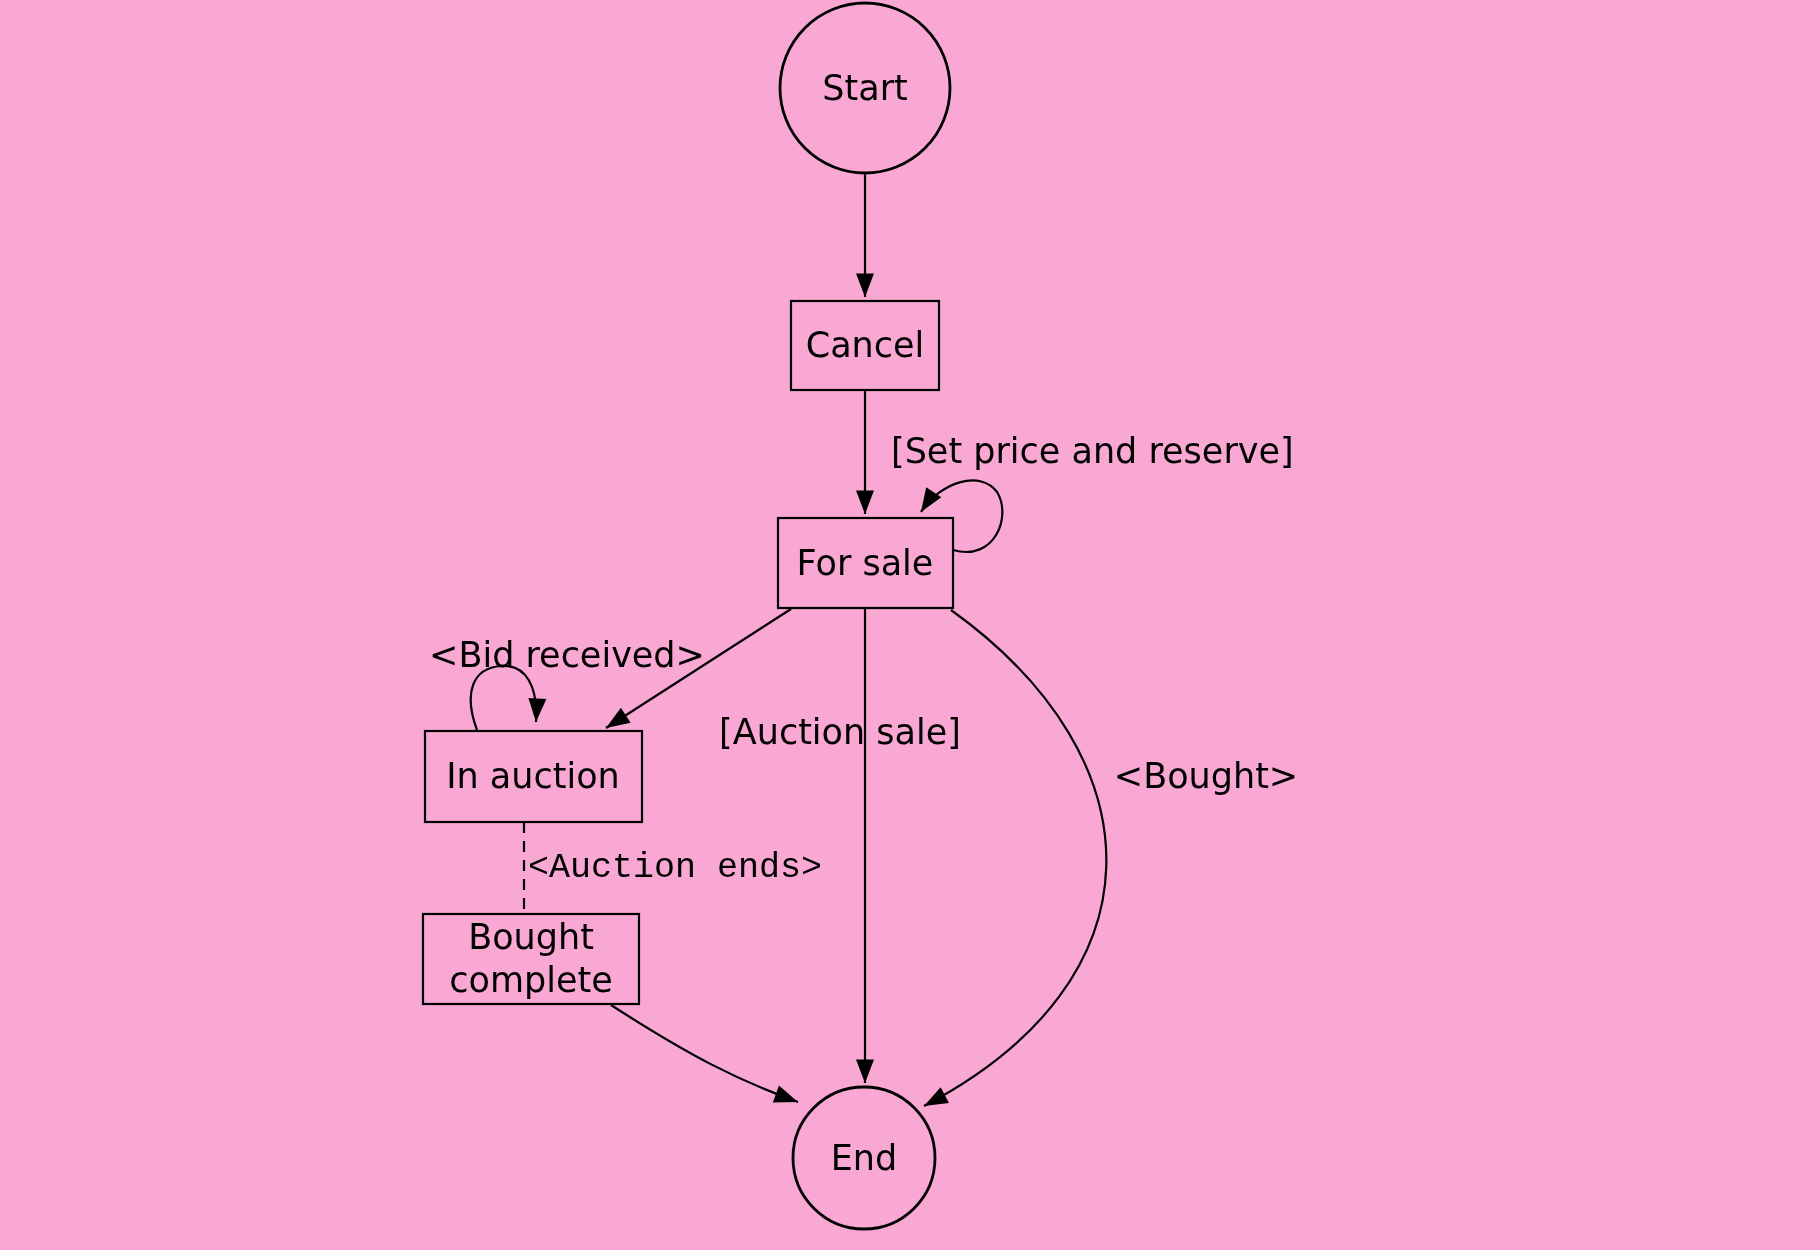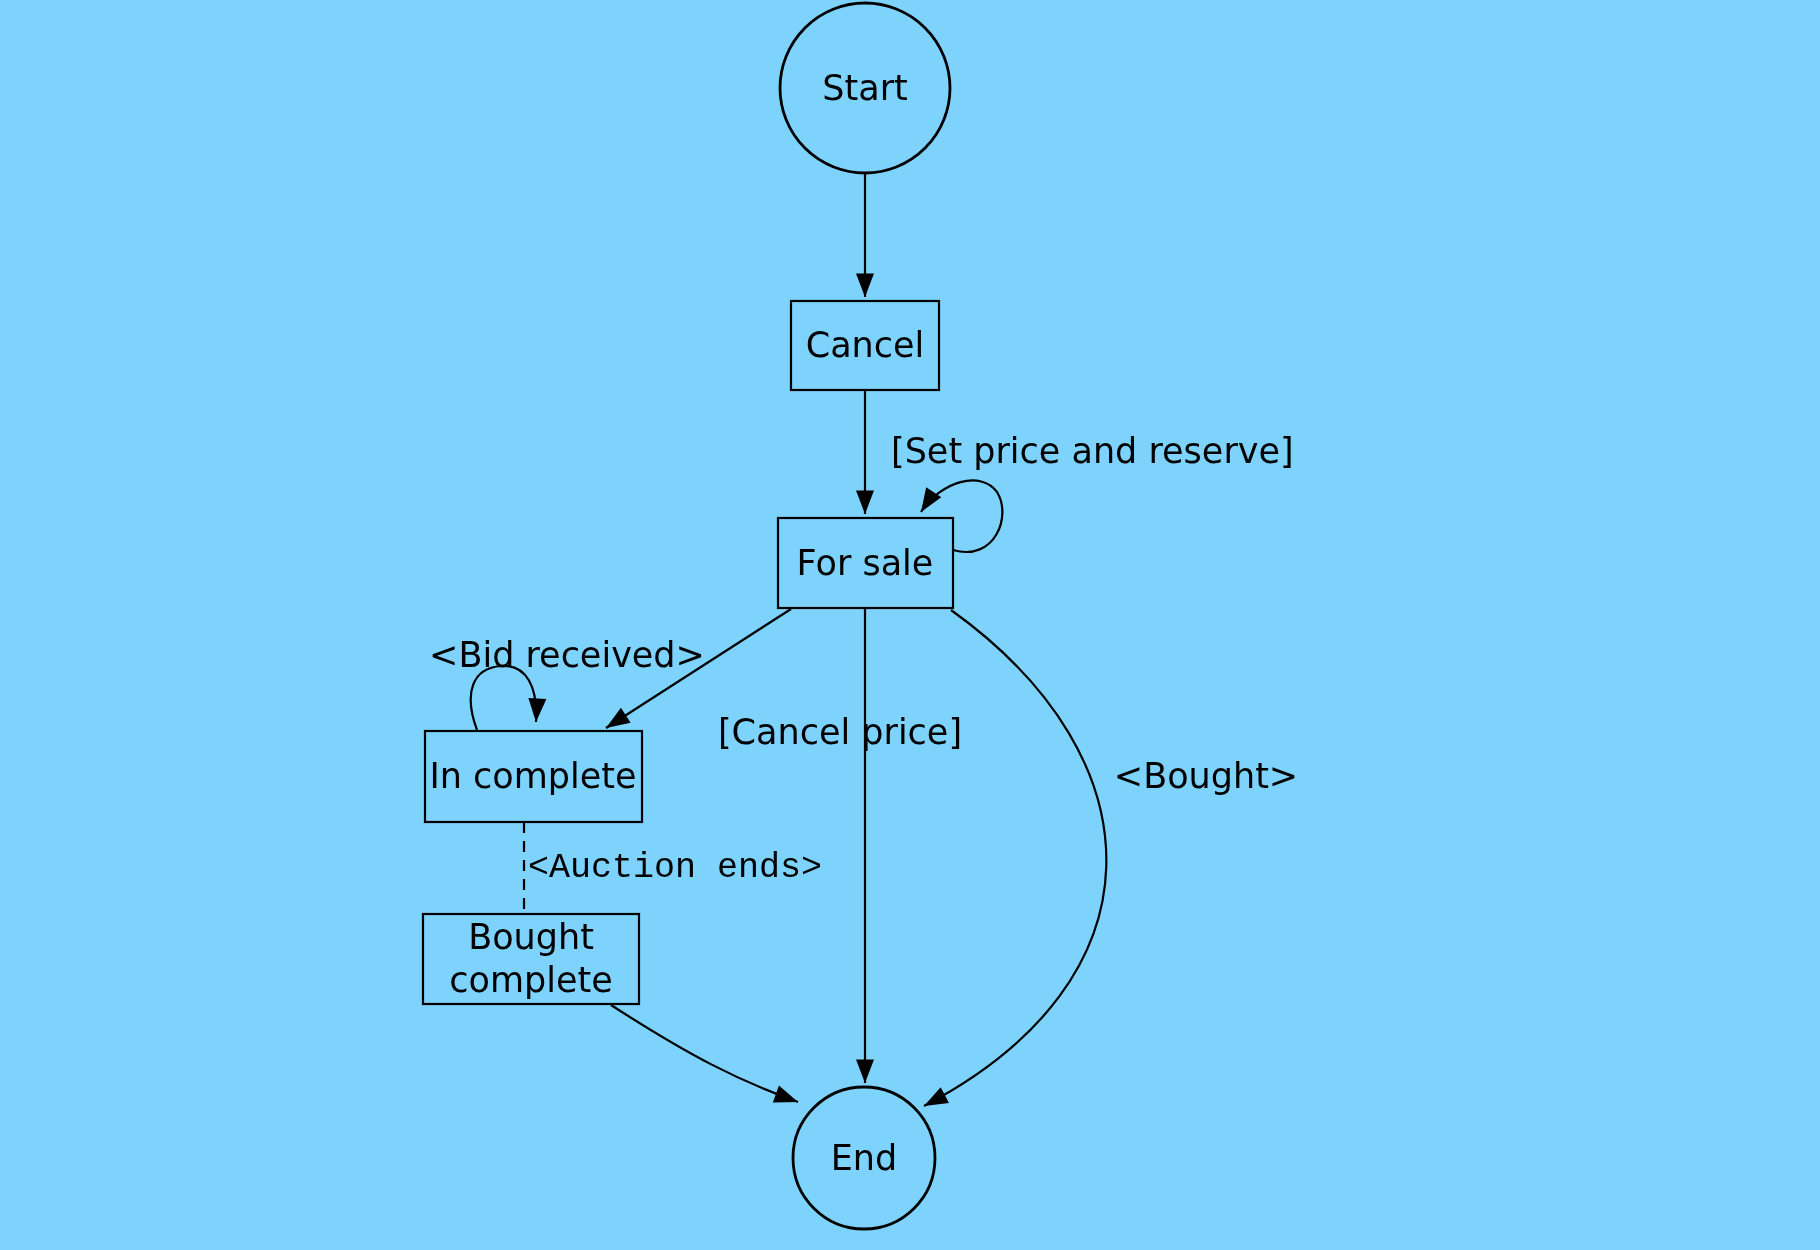--- a/index.html
+++ b/index.html
@@ -1,20 +1,20 @@
 <!DOCTYPE html>
 <html><head>
 <meta charset="utf-8">
 <style>
   html, body { margin: 0; padding: 0; }
   .stage {
     position: relative;
     width: 1820px;
     height: 1250px;
-    background: #7dd3fc;
+    background: #f9a8d4;
     overflow: hidden;
     font-family: "DejaVu Sans", "Liberation Sans", sans-serif;
   }
   .stage svg { position: absolute; left: 0; top: 0; }
   .lbl {
     position: absolute;
     font-size: 35px;
     line-height: 38px;
     color: #000;
     white-space: nowrap;
@@ -55,26 +55,26 @@
     <path class="edge" d="M 865 608 L 865 1083" marker-end="url(#arr)"></path>
     <path class="edge" d="M 951 610 C 1160 760, 1165 980, 924 1106" marker-end="url(#arr)"></path>
     <path class="edge" d="M 477 730 C 463 692, 473 668, 501 666 C 527 664, 538 688, 536 722" marker-end="url(#arr)"></path>
     <path class="edge edge-dashed" d="M 524 822 L 524 913"></path>
     <path class="edge" d="M 611 1005 C 690 1056, 737 1080, 798 1102" marker-end="url(#arr)"></path>
   </svg>
 
   <div class="lbl" style="left:865px; top:88px;">Start</div>
   <div class="lbl" style="left:865px; top:345px;">Cancel</div>
   <div class="lbl" style="left:865px; top:563px;">For sale</div>
-  <div class="lbl" style="left:533px; top:776px;">In complete</div>
+  <div class="lbl" style="left:533px; top:776px;">In auction</div>
   <div class="lbl lbl-2line" style="left:531px; top:959px;">
     <div>Bought</div>
     <div>complete</div>
   </div>
   <div class="lbl" style="left:864px; top:1158px;">End</div>
 
   <div class="lbl lbl-left" style="left:871px; top:451px;margin-left:20px;">[Set price and reserve]</div>
   <div class="lbl" style="left:567px; top:655px;">&lt;Bid received&gt;</div>
-  <div class="lbl" style="left:840px; top:732px;">[Cancel price]</div>
+  <div class="lbl" style="left:840px; top:732px;">[Auction sale]</div>
   <div class="lbl" style="left:1206px; top:776px;">&lt;Bought&gt;</div>
   <div class="lbl lbl-left" style="left:528px; top:868px;font-family:Liberation Mono, monospace;">&lt;Auction ends&gt;</div>
 
 </div>
 
 </body></html>

